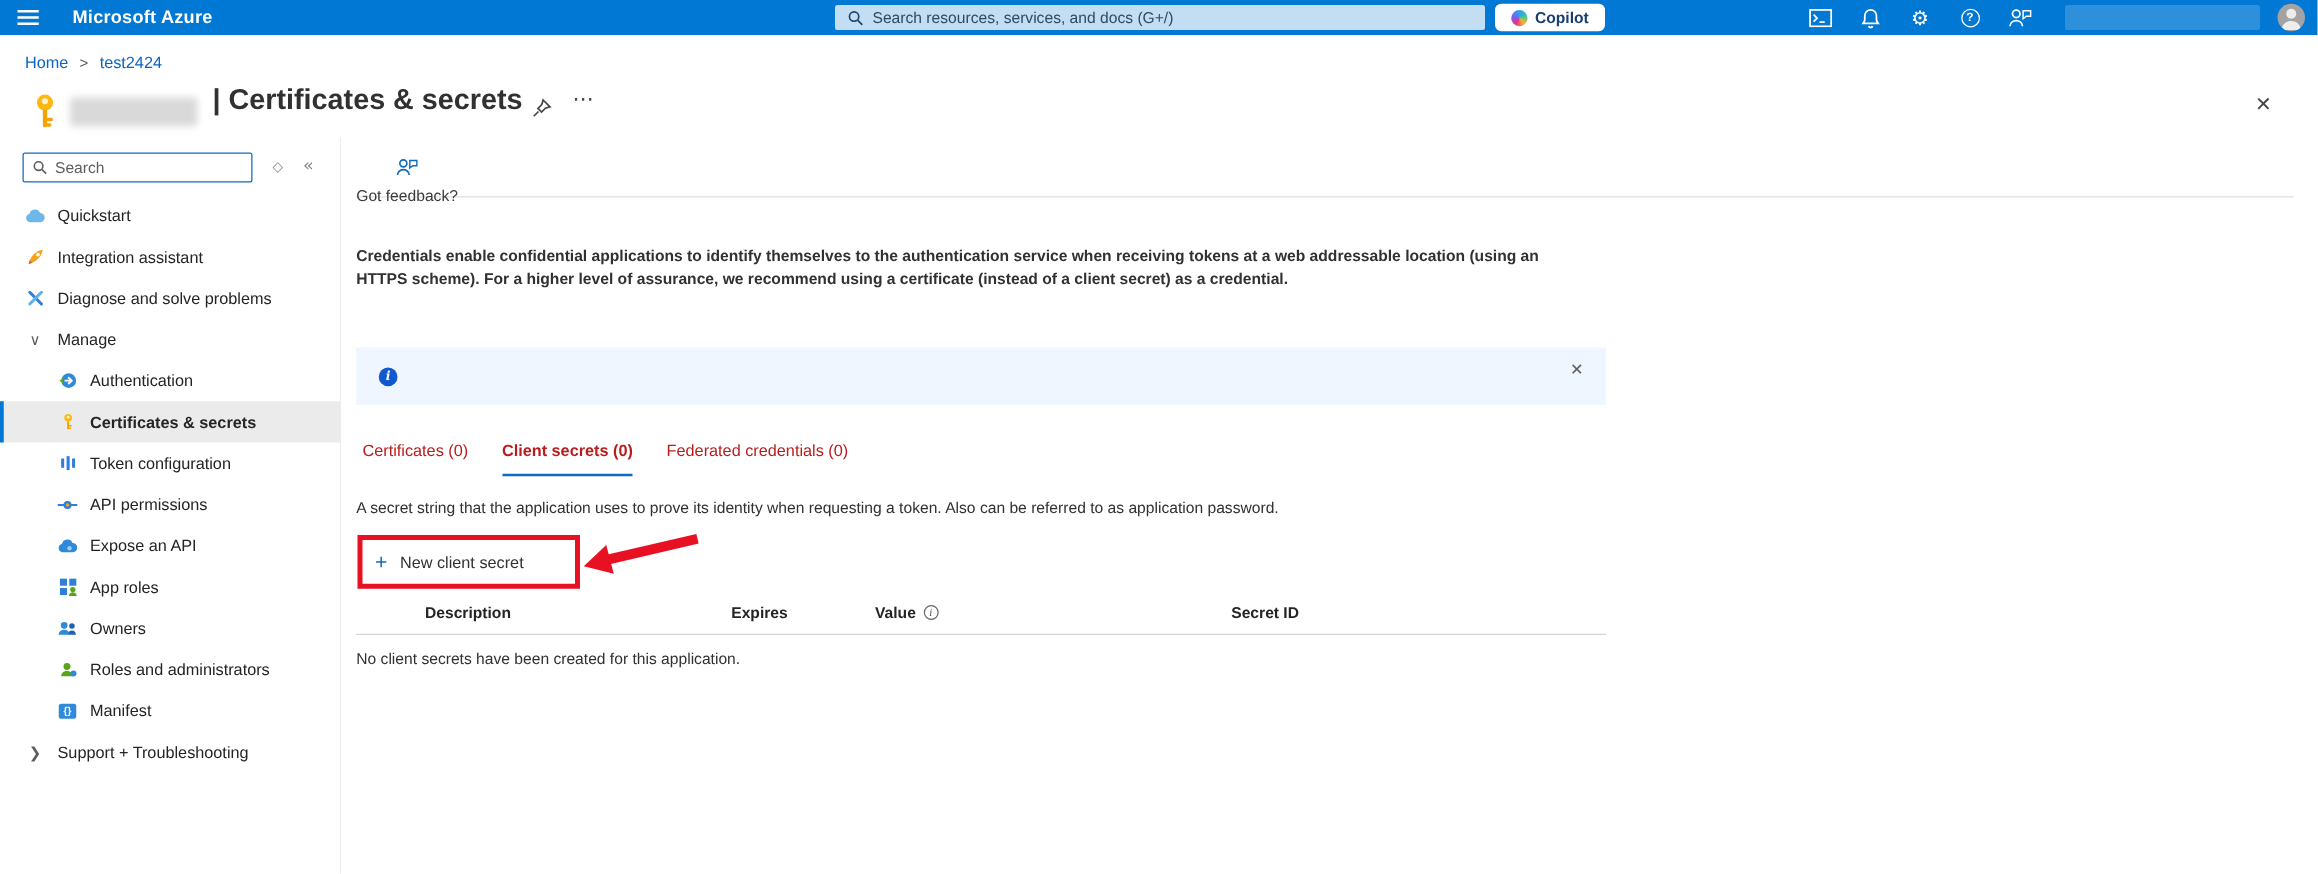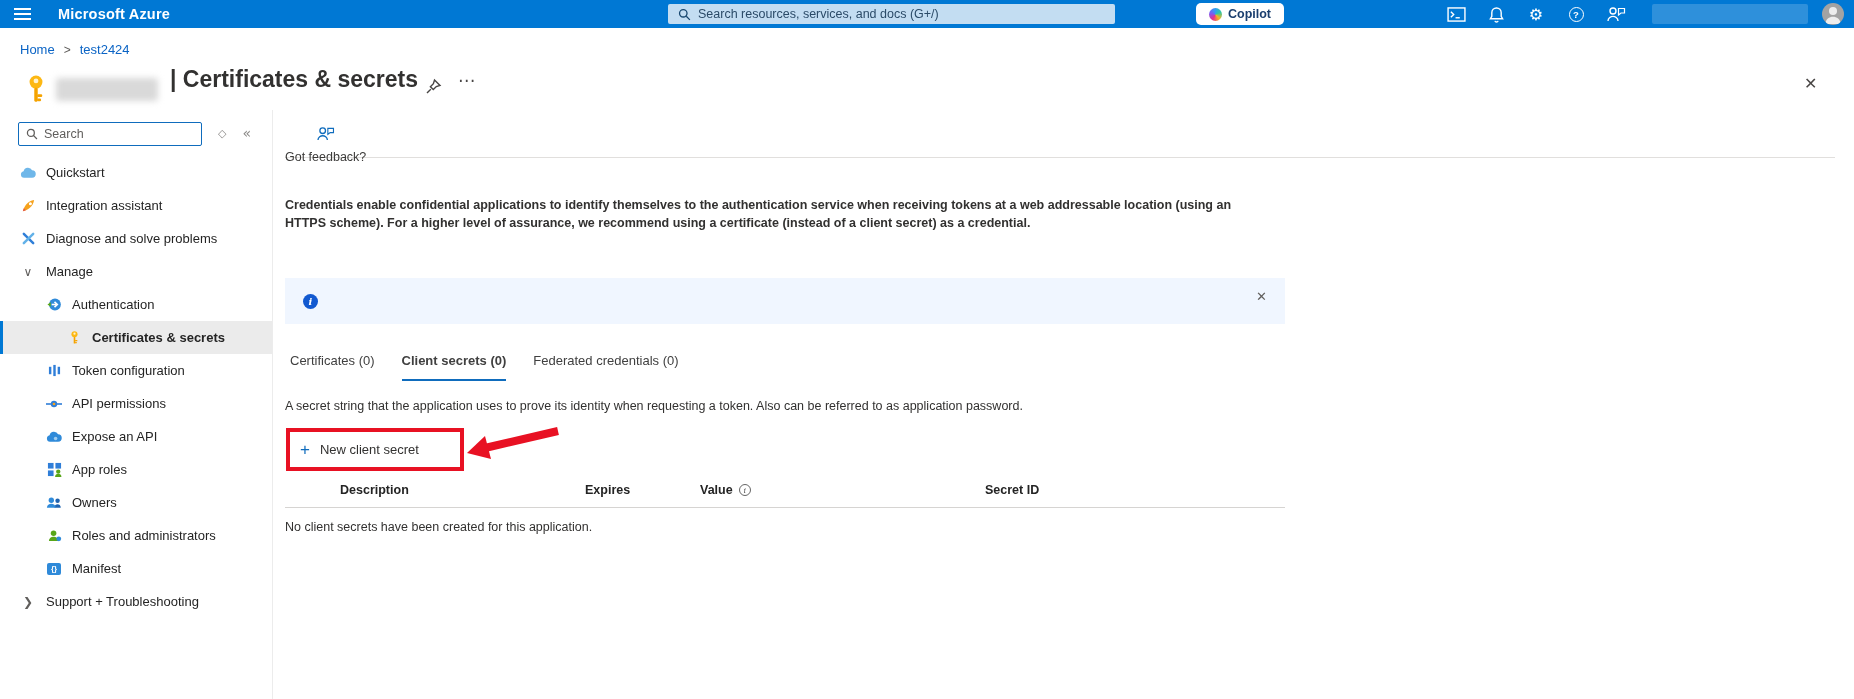--- a/index.html
+++ b/index.html
@@ -4,21 +4,21 @@
 <style>
   * { box-sizing: border-box; margin: 0; padding: 0; }
   html,body { width:1854px; height:699px; overflow:hidden; background:#fff;
     font-family:"Liberation Sans","DejaVu Sans",sans-serif; color:#323130; }
 
   
   .topbar { position:absolute; left:0; top:0; width:1854px; height:28px; background:#0078d4; color:#fff; }
   .hamburger { position:absolute; left:14px; top:8px; cursor:pointer; }
   .hamburger i { display:block; width:17px; height:2px; background:#fff; margin:0 0 3px 0; }
   .brand { position:absolute; left:58px; top:6px; font-size:14.5px; font-weight:700; letter-spacing:.2px; }
-  .top-search { position:absolute; left:668px; top:4px; width:447px; height:20px; background:#c3ddf2;
+  .top-search { position:absolute; left:668px; top:4px; width:520px; height:20px; background:#c3ddf2;
     border-radius:2px; display:flex; align-items:center; padding-left:10px; gap:7px; color:#16466e; }
   .top-search svg { flex:0 0 auto; }
   .top-search input { border:none; outline:none; background:transparent; font-size:12.5px; width:440px;
     font-family:inherit; color:#16466e; }
   .top-search input::placeholder { color:#2b4b68; opacity:1; }
   .copilot { position:absolute; left:1196px; top:3px; width:88px; height:22px; background:#fff; border-radius:5px;
     display:flex; align-items:center; justify-content:center; gap:6px; color:#1a3e6e; font-size:12.5px; font-weight:700; cursor:pointer; }
   .copilot-logo { width:13px; height:13px; border-radius:50%;
     background:conic-gradient(from 210deg,#e8308a,#7b5bf2,#2f9df4,#2fc6a4,#f6b71f,#e8308a); }
   .top-icons { position:absolute; left:1436px; top:0; height:28px; display:flex; }
@@ -48,39 +48,39 @@
   .sb-search-row { height:46px; padding:12px 0 0 18px; display:flex; align-items:flex-start; }
   .sb-search { width:184px; height:24px; border:1.5px solid #0f6cbd; border-radius:2px; display:flex; align-items:center;
     padding-left:7px; gap:6px; color:#605e5c; background:#fff; }
   .sb-search input { border:none; outline:none; width:140px; font-size:12.5px; font-family:inherit; color:#323130; background:transparent; }
   .sb-search input::placeholder { color:#605e5c; opacity:1; }
   .sb-diamond { margin:5px 0 0 16px; color:#8a8886; font-size:11px; cursor:pointer; }
   .sb-collapse { margin:3px 0 0 16px; color:#8a8886; font-size:14px; cursor:pointer; }
   .nav-item { height:33px; display:flex; align-items:center; padding-left:20px; font-size:13px; color:#242424; cursor:pointer; }
   .nav-item .nicon { width:16px; height:16px; margin-right:10px; display:flex; align-items:center; justify-content:center; flex:0 0 auto; }
   .nav-item.indent { padding-left:46px; }
-  .nav-item.selected { background:#ebebeb; border-left:3px solid #0078d4; padding-left:63px; font-weight:700; }
+  .nav-item.selected { background:#ebebeb; border-left:3px solid #0078d4; padding-left:43px; font-weight:700; }
   .chev { color:#605e5c; font-size:12px; }
   .manifest-chip { width:14px; height:12px; background:#2f8ad9; border-radius:2px; color:#fff; font-size:8px;
     display:flex; align-items:center; justify-content:center; font-weight:700; }
 
   
   .content { position:absolute; left:273px; top:110px; width:1581px; height:589px; background:#fff; }
   .ctoolbar { position:absolute; left:12px; top:22px; width:1550px; height:26px; border-bottom:1px solid #e1dfdd;
     display:flex; align-items:center; gap:9px; font-size:12.5px; color:#3b3a39; }
   .ctoolbar .fb { display:flex; align-items:center; gap:9px; cursor:pointer;flex-direction:column; }
   .descr { position:absolute; left:12px; top:86px; width:960px; font-size:12.5px; line-height:1.45; color:#323130;font-weight:bold; }
   .banner { position:absolute; left:12px; top:168px; width:1000px; height:46px; background:#f0f6ff;
     display:flex; align-items:center; padding-left:18px; gap:13px; font-size:12.5px; color:#323130; }
   .info-dot { width:15px; height:15px; border-radius:50%; background:#1259d0; color:#fff; font-size:10px;
     font-family:"DejaVu Serif",serif; font-style:italic; font-weight:700;
     display:flex; align-items:center; justify-content:center; flex:0 0 auto; }
   .banner-close { position:absolute; right:18px; top:11px; color:#605e5c; font-size:13px; cursor:pointer; }
   .tabs { position:absolute; left:17px; top:243px; display:flex; gap:27px; font-size:13px; height:28px; }
-  .tab { padding-bottom:9px; cursor:pointer; color:#404040; }
+  .tab { padding-bottom:9px; cursor:pointer; color:#b91c1c; }
   .tab.active { font-weight:700; border-bottom:2.5px solid #0f6cbd; }
   .blurb { position:absolute; left:12px; top:289px; font-size:12.5px; color:#323130; }
   .new-secret { position:absolute; left:27px; top:329px; height:20px; display:flex; align-items:center; gap:10px;
     font-size:13px; color:#323130; cursor:pointer; }
   .plus { color:#0f6cbd; font-size:17px; font-weight:400; line-height:1; }
   .annotation-box { position:absolute; left:13px; top:318px; width:178px; height:43px; border:4px solid #e81123; pointer-events:none; }
   .annotation-arrow { position:absolute; left:190px; top:312px; pointer-events:none; }
   .thead { position:absolute; left:12px; top:368px; width:1000px; height:30px; border-bottom:1px solid #d6d4d2;
     font-size:12.5px; font-weight:700; color:#242424; }
   .thead .col { position:absolute; top:5px; display:flex; align-items:center; gap:6px; }

